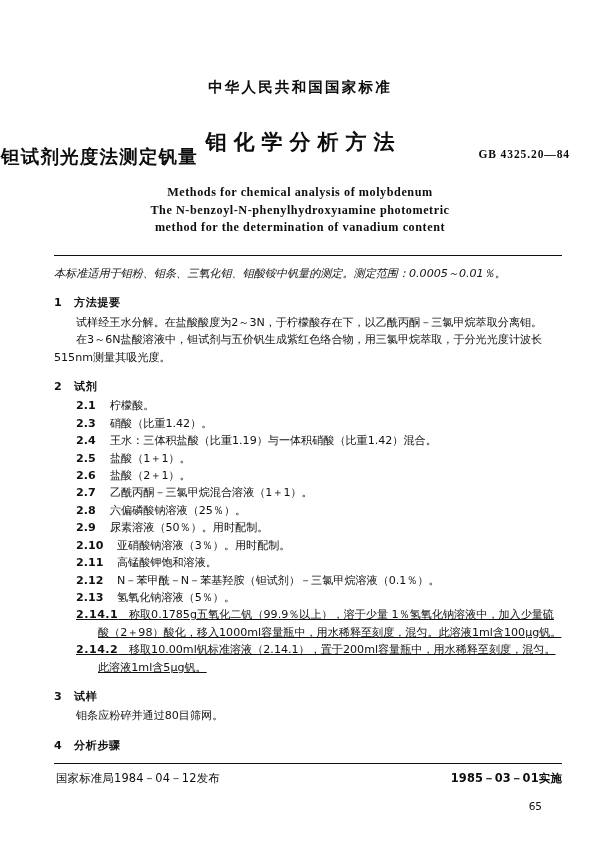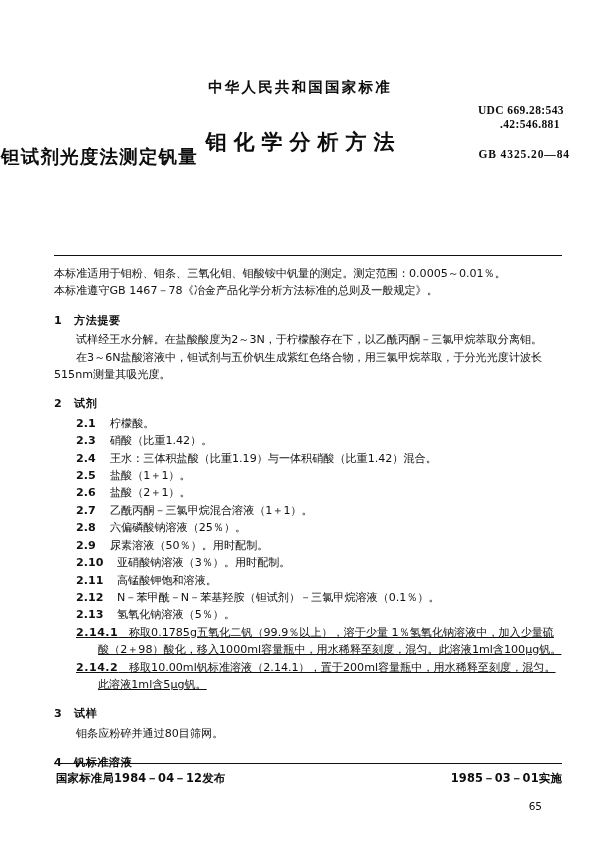--- a/index.html
+++ b/index.html
@@ -107,21 +107,21 @@
     width: 508px;
     font-family: "DejaVu Sans", "Liberation Sans", sans-serif;
     font-size: 11.1px;
     line-height: 17.4px;
     color: #111;
   }
   .para {
     margin: 0;
     text-align: left;
   }
-  .intro .para { margin-bottom: 0; }
+  .intro .para { margin-bottom: 0; font-style: italic; }
 
   .sec-head {
     font-weight: bold;
     margin-top: 12px;
     margin-bottom: 2px;
     letter-spacing: 0.6px;
   }
   .sec-head .num {
     display: inline-block;
     width: 20px;
@@ -165,21 +165,21 @@
     width: 508px;
     height: 0;
     border-top: 1.8px solid #111;
   }
   .footer-left {
     position: absolute;
     left: 56px;
     top: 771px;
     font-family: "DejaVu Sans", "Liberation Sans", sans-serif;
     font-size: 11.4px;
-    font-weight: bold;
+    font-weight: normal;
     letter-spacing: 0.2px;
   }
   .footer-right {
     position: absolute;
     right: 38px;
     top: 771px;
     font-family: "DejaVu Sans", "Liberation Sans", sans-serif;
     font-size: 11.4px;
     font-weight: bold;
     letter-spacing: 0.2px;
@@ -196,34 +196,34 @@
 </head>
 <body>
 
 <div class="page">
 
   <div class="std-org">中华人民共和国国家标准</div>
 
   <div class="title-cn-1">钼化学分析方法</div>
   <div class="title-cn-2">钽试剂光度法测定钒量</div>
 
-  <div class="udc-block">
-    <div>UDC 669.28:543</div>
-    <div class="udc-line2">.42:546.881</div>
+  <div class="gb-no">GB 4325.20—84</div>
+
+  <div class="title-en">
+    <div>Methods for chemical analysis of molybdenum</div>
+    <div>The N-benzoyl-N-phenylhydroxyıamine photometric</div>
+    <div>method for the determination of vanadium content</div>
   </div>
-  <div class="gb-no">GB 4325.20—84</div>
-
 
   <div class="rule-top"></div>
 
   <div class="body">
 
     <div class="intro">
       <p class="para">本标准适用于钼粉、钼条、三氧化钼、钼酸铵中钒量的测定。测定范围：0.0005～0.01％。</p>
-      <p class="para">本标准遵守GB 1467－78《冶金产品化学分析方法标准的总则及一般规定》。</p>
     </div>
 
     <div class="sec-head">
       <span class="num">1</span><span>方法提要</span>
     </div>
     <p class="para indent">试样经王水分解。在盐酸酸度为2～3N，于柠檬酸存在下，以乙酰丙酮－三氯甲烷萃取分离钼。</p>
     <p class="para hang"><span style="padding-left:22px"></span><span>在3～6N盐酸溶液中，钽试剂与五价钒生成紫红色络合物，用三氯甲烷萃取，于分光光度计波长515nm测量其吸光度。</span></p>
 
     <div class="sec-head">
       <span class="num">2</span><span>试剂</span>
@@ -244,21 +244,21 @@
 
     <div class="item-sub"><span class="idx">2.14.1</span>&nbsp;&nbsp;&nbsp;<span>称取0.1785g五氧化二钒（99.9％以上），溶于少量 1％氢氧化钠溶液中，加入少量硫酸（2＋98）酸化，移入1000ml容量瓶中，用水稀释至刻度，混匀。此溶液1ml含100μg钒。</span></div>
     <div class="item-sub"><span class="idx">2.14.2</span>&nbsp;&nbsp;&nbsp;<span>移取10.00ml钒标准溶液（2.14.1），置于200ml容量瓶中，用水稀释至刻度，混匀。此溶液1ml含5μg钒。</span></div>
 
     <div class="sec-head">
       <span class="num">3</span><span>试样</span>
     </div>
     <p class="para indent">钼条应粉碎并通过80目筛网。</p>
 
     <div class="sec-head">
-      <span class="num">4</span><span>钒标准溶液</span>
+      <span class="num">4</span><span>分析步骤</span>
     </div>
 
   </div>
 
   <div class="rule-bottom"></div>
   <div class="footer-left">国家标准局1984－04－12发布</div>
   <div class="footer-right">1985－03－01实施</div>
   <div class="page-num">65</div>
 
 </div>

